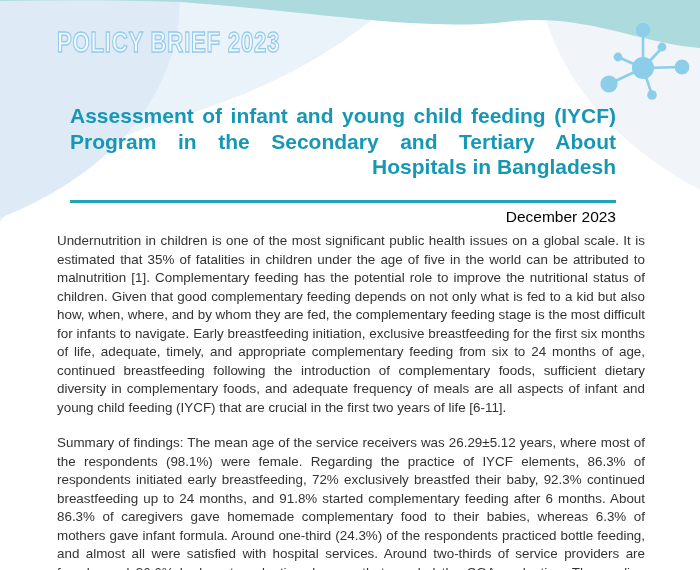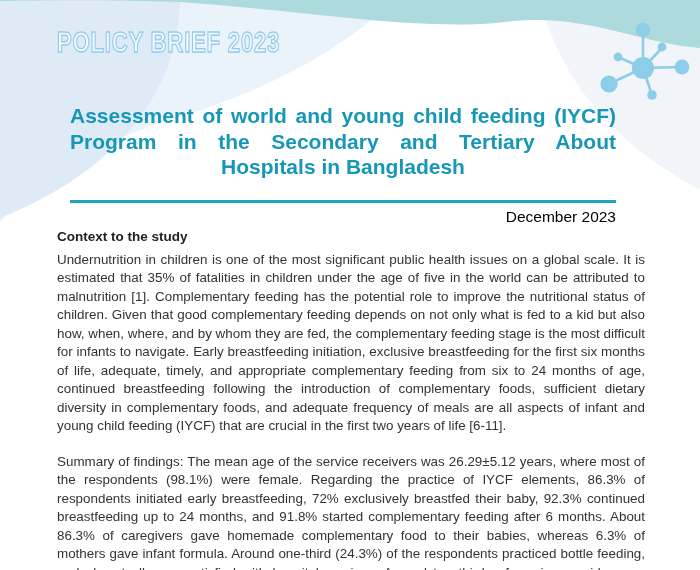--- a/index.html
+++ b/index.html
@@ -16,21 +16,21 @@
     -webkit-text-stroke:1.4px #92cbec;
     text-shadow:0 0 0 #cfe6f6;
     transform:scaleX(0.74); transform-origin:left top;
     white-space:nowrap;
   }
 
   .title-block { position:absolute; left:70px; top:103px; width:546px; }
   .doc-title { color:#1697b6; font-weight:bold; font-size:21px; }
   .doc-title .jline { display:block; text-align:justify; line-height:25.5px; height:25.5px; overflow:hidden; }
   .doc-title .jline::after { content:""; display:inline-block; width:100%; height:0; }
-  .doc-title .lastline { display:block; text-align:center; line-height:25.5px; }
+  .doc-title .lastline { display:block; text-align:right; line-height:25.5px; }
   .title-divider { margin-top:20px; height:3px; background:#22a4b8; border:none; }
   .doc-date { margin-top:5px; text-align:right; font-size:15.5px; color:#000000; }
 
   .body-block { position:absolute; left:57px; top:228px; width:588px; color:#343434; }
   .section-heading { font-size:13.5px; font-weight:bold; color:#222222; line-height:18.5px; }
   .body-block p { font-size:13.4px; line-height:18.5px; text-align:justify; color:#333333; }
   .para-1 { margin-top:4px; }
   .para-2 { margin-top:17px; }
 </style>
 </head>
@@ -62,27 +62,26 @@
       <circle cx="652" cy="95" r="4.8" stroke="none"></circle>
       <circle cx="609" cy="84" r="8.6" stroke="none"></circle>
       <circle cx="618" cy="57" r="4.4" stroke="none"></circle>
     </g>
   </svg>
 
   <div class="policy-banner">POLICY BRIEF 2023</div>
 
   <div class="title-block">
     <h1 class="doc-title">
-      <span class="jline">Assessment of world and young child feeding (IYCF)</span>
+      <span class="jline">Assessment of infant and young child feeding (IYCF)</span>
       <span class="jline">Program in the Secondary and Tertiary About</span>
       <span class="lastline">Hospitals in Bangladesh</span>
     </h1>
     <hr class="title-divider">
     <div class="doc-date">December 2023</div>
   </div>
 
   <div class="body-block">
-    <div class="section-heading">Context to the study</div>
     <p class="para-1">Undernutrition in children is one of the most significant public health issues on a global scale. It is estimated that 35% of fatalities in children under the age of five in the world can be attributed to malnutrition [1]. Complementary feeding has the potential role to improve the nutritional status of children. Given that good complementary feeding depends on not only what is fed to a kid but also how, when, where, and by whom they are fed, the complementary feeding stage is the most difficult for infants to navigate. Early breastfeeding initiation, exclusive breastfeeding for the first six months of life, adequate, timely, and appropriate complementary feeding from six to 24 months of age, continued breastfeeding following the introduction of complementary foods, sufficient dietary diversity in complementary foods, and adequate frequency of meals are all aspects of infant and young child feeding (IYCF) that are crucial in the first two years of life [6-11].</p>
     <p class="para-2">Summary of findings: The mean age of the service receivers was 26.29±5.12 years, where most of the respondents (98.1%) were female. Regarding the practice of IYCF elements, 86.3% of respondents initiated early breastfeeding, 72% exclusively breastfed their baby, 92.3% continued breastfeeding up to 24 months, and 91.8% started complementary feeding after 6 months. About 86.3% of caregivers gave homemade complementary food to their babies, whereas 6.3% of mothers gave infant formula. Around one-third (24.3%) of the respondents practiced bottle feeding, and almost all were satisfied with hospital services. Around two-thirds of service providers are female, and 36.6% had post-graduation degrees that needed the CGA evaluation. The median survival was 8 ±SD 6.41 months.</p>
   </div>
 
 </div>
 
 </body></html>

